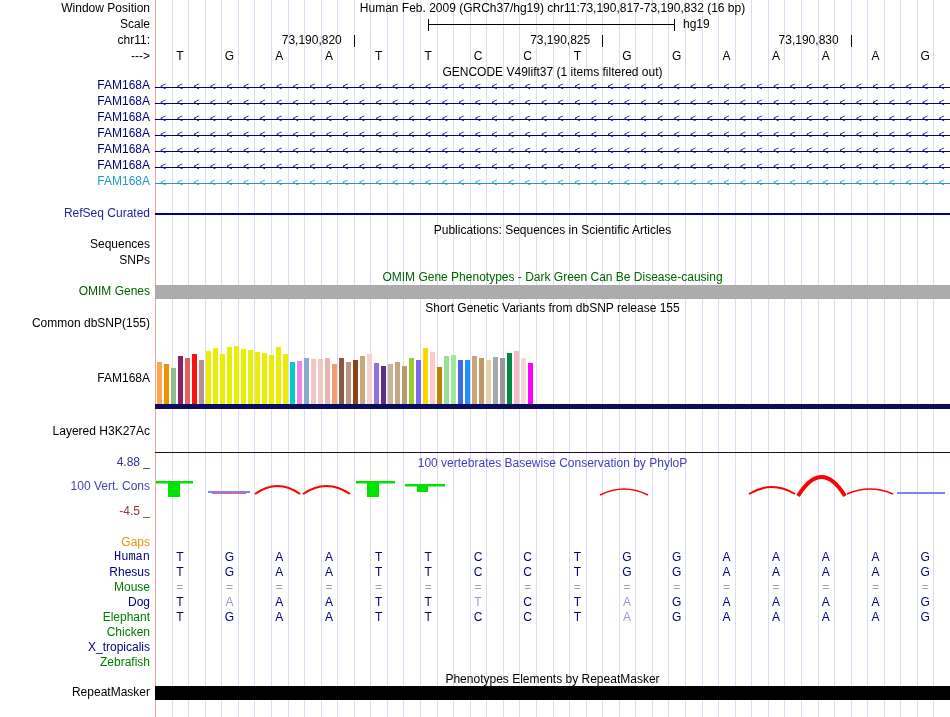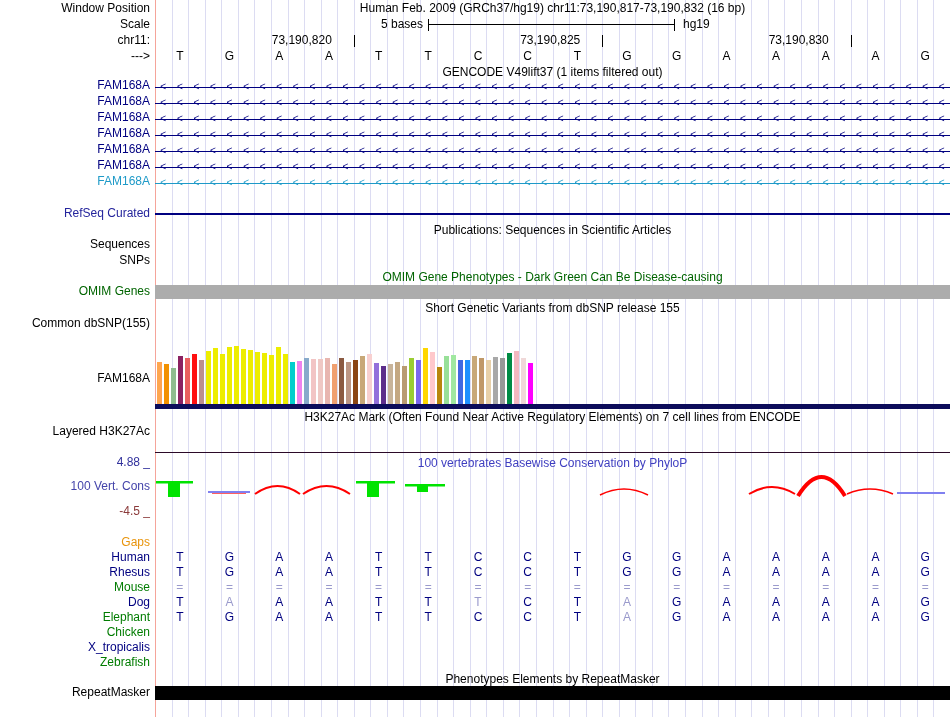--- a/index.html
+++ b/index.html
@@ -3,21 +3,21 @@
 <meta charset="utf-8">
 <style>
   html,body{margin:0;padding:0;background:#fff;}
   #root{position:relative;width:950px;height:717px;overflow:hidden;background:#fff;
         font-family:"Liberation Sans",sans-serif;font-size:12px;color:#000;}
   .l{position:absolute;right:800px;white-space:nowrap;text-align:right;line-height:13px;z-index:3;}
   .t{position:absolute;left:155px;width:795px;text-align:center;line-height:13px;z-index:3;}
   .grid{position:absolute;top:0;height:717px;width:1px;background:#dcdcf2;z-index:0;}
   .pink{position:absolute;top:0;height:717px;width:1px;left:155px;background:#f5a49a;z-index:1;}
   .tick{position:absolute;top:35px;height:12px;width:1px;background:#000;z-index:3;}
-  .num{position:absolute;top:34px;width:80px;text-align:left;line-height:13px;z-index:3;}
+  .num{position:absolute;top:34px;width:80px;text-align:center;line-height:13px;z-index:3;}
   .base,.mcell{position:absolute;width:49.7px;text-align:center;line-height:13px;z-index:3;}
   .lbl2{position:absolute;right:800px;white-space:nowrap;text-align:right;line-height:13px;z-index:3;}
   .gline{position:absolute;left:155px;width:795px;height:1px;z-index:2;}
   .chevrow{position:absolute;left:155px;width:795px;height:16px;display:flex;z-index:2;
            font-size:10px;line-height:16px;}
   .chevrow span{flex:1;text-align:center;}
   .gbar{position:absolute;width:5px;z-index:2;}
   .scaleline{position:absolute;top:24px;left:428px;width:247px;height:1px;background:#000;z-index:3;}
   .stick{position:absolute;top:19px;width:1px;height:12px;background:#000;z-index:3;}
   .hline-refseq{position:absolute;left:155px;width:795px;top:213px;height:2px;background:#000080;z-index:2;}
@@ -36,21 +36,20 @@
 </head>
 <body>
 
 <div id="root">
   <div class="pink"></div>
 
   <div class="t" style="top:2px">Human Feb. 2009 (GRCh37/hg19)   chr11:73,190,817-73,190,832 (16 bp)</div>
   <div class="l" style="top:2px">Window Position</div>
 
   <div class="l" style="top:18px">Scale</div>
-  <div style="position:absolute;left:155px;width:268px;top:18px;text-align:right;line-height:13px;z-index:3">5 bases</div>
   <div class="scaleline"></div>
   <div class="stick" style="left:428px"></div>
   <div class="stick" style="left:674px"></div>
   <div style="position:absolute;left:683px;top:18px;line-height:13px;z-index:3">hg19</div>
 
   <div class="l" style="top:34px">chr11:</div>
   <div class="l" style="top:50px">---&gt;</div>
 
   <div class="t" style="top:66px">GENCODE V49lift37 (1 items filtered out)</div>
 
@@ -64,21 +63,20 @@
   <div class="t c-green" style="top:271px">OMIM Gene Phenotypes - Dark Green Can Be Disease-causing</div>
   <div class="l c-green" style="top:285px">OMIM Genes</div>
   <div class="omimbar"></div>
 
   <div class="t" style="top:302px">Short Genetic Variants from dbSNP release 155</div>
   <div class="l" style="top:317px">Common dbSNP(155)</div>
 
   <div class="l" style="top:372px">FAM168A</div>
   <div class="gtexbase"></div>
 
-  <div class="t" style="top:411px">H3K27Ac Mark (Often Found Near Active Regulatory Elements) on 7 cell lines from ENCODE</div>
   <div class="l" style="top:425px">Layered H3K27Ac</div>
   <div class="h3kline"></div>
 
   <div class="l c-ymax" style="top:456px">4.88 _</div>
   <div class="t c-blue" style="top:457px">100 vertebrates Basewise Conservation by PhyloP</div>
   <div class="l c-blue2" style="top:480px">100 Vert. Cons</div>
   <div class="l c-ymin" style="top:505px">-4.5 _</div>
 
 
   <div class="t" style="top:673px">Phenotypes Elements by RepeatMasker</div>
@@ -582,21 +580,21 @@
       <rect x="367" y="481" width="12" height="16" fill="#00e300"></rect>
       <rect x="405" y="484" width="40" height="2.5" fill="#00e300"></rect>
       <rect x="417" y="484" width="11" height="8" fill="#00e300"></rect>
       <path d="M 600 495 Q 624 483 648 495" stroke="#ff0000" stroke-width="1.5" fill="none"></path>
       <path d="M 749 494 Q 772 480 795 494" stroke="#ff0000" stroke-width="2" fill="none"></path>
       <path d="M 798 496 Q 821.5 458 845 496" stroke="#ff0000" stroke-width="4" fill="none"></path>
       <path d="M 847 494 Q 870 484 893 494" stroke="#ff0000" stroke-width="1.5" fill="none"></path>
       <line x1="897" y1="493" x2="945" y2="493" stroke="#8080f0" stroke-width="2"></line>
     </svg>
     <div class="lbl2" style="top: 536px; color: rgb(232, 148, 12);">Gaps</div>
-    <div class="lbl2" style="top: 551px; color: rgb(0, 0, 128);">Human</div>
+    <div class="lbl2" style="top: 551px; color: rgb(0, 0, 128); font-family: Liberation Mono, monospace;">Human</div>
     <div class="mcell" style="left: 155px; top: 551px; color: rgb(0, 0, 128);">T</div>
     <div class="mcell" style="left: 204.688px; top: 551px; color: rgb(0, 0, 128);">G</div>
     <div class="mcell" style="left: 254.375px; top: 551px; color: rgb(0, 0, 128);">A</div>
     <div class="mcell" style="left: 304.062px; top: 551px; color: rgb(0, 0, 128);">A</div>
     <div class="mcell" style="left: 353.75px; top: 551px; color: rgb(0, 0, 128);">T</div>
     <div class="mcell" style="left: 403.438px; top: 551px; color: rgb(0, 0, 128);">T</div>
     <div class="mcell" style="left: 453.125px; top: 551px; color: rgb(0, 0, 128);">C</div>
     <div class="mcell" style="left: 502.812px; top: 551px; color: rgb(0, 0, 128);">C</div>
     <div class="mcell" style="left: 552.5px; top: 551px; color: rgb(0, 0, 128);">T</div>
     <div class="mcell" style="left: 602.188px; top: 551px; color: rgb(0, 0, 128);">G</div>

